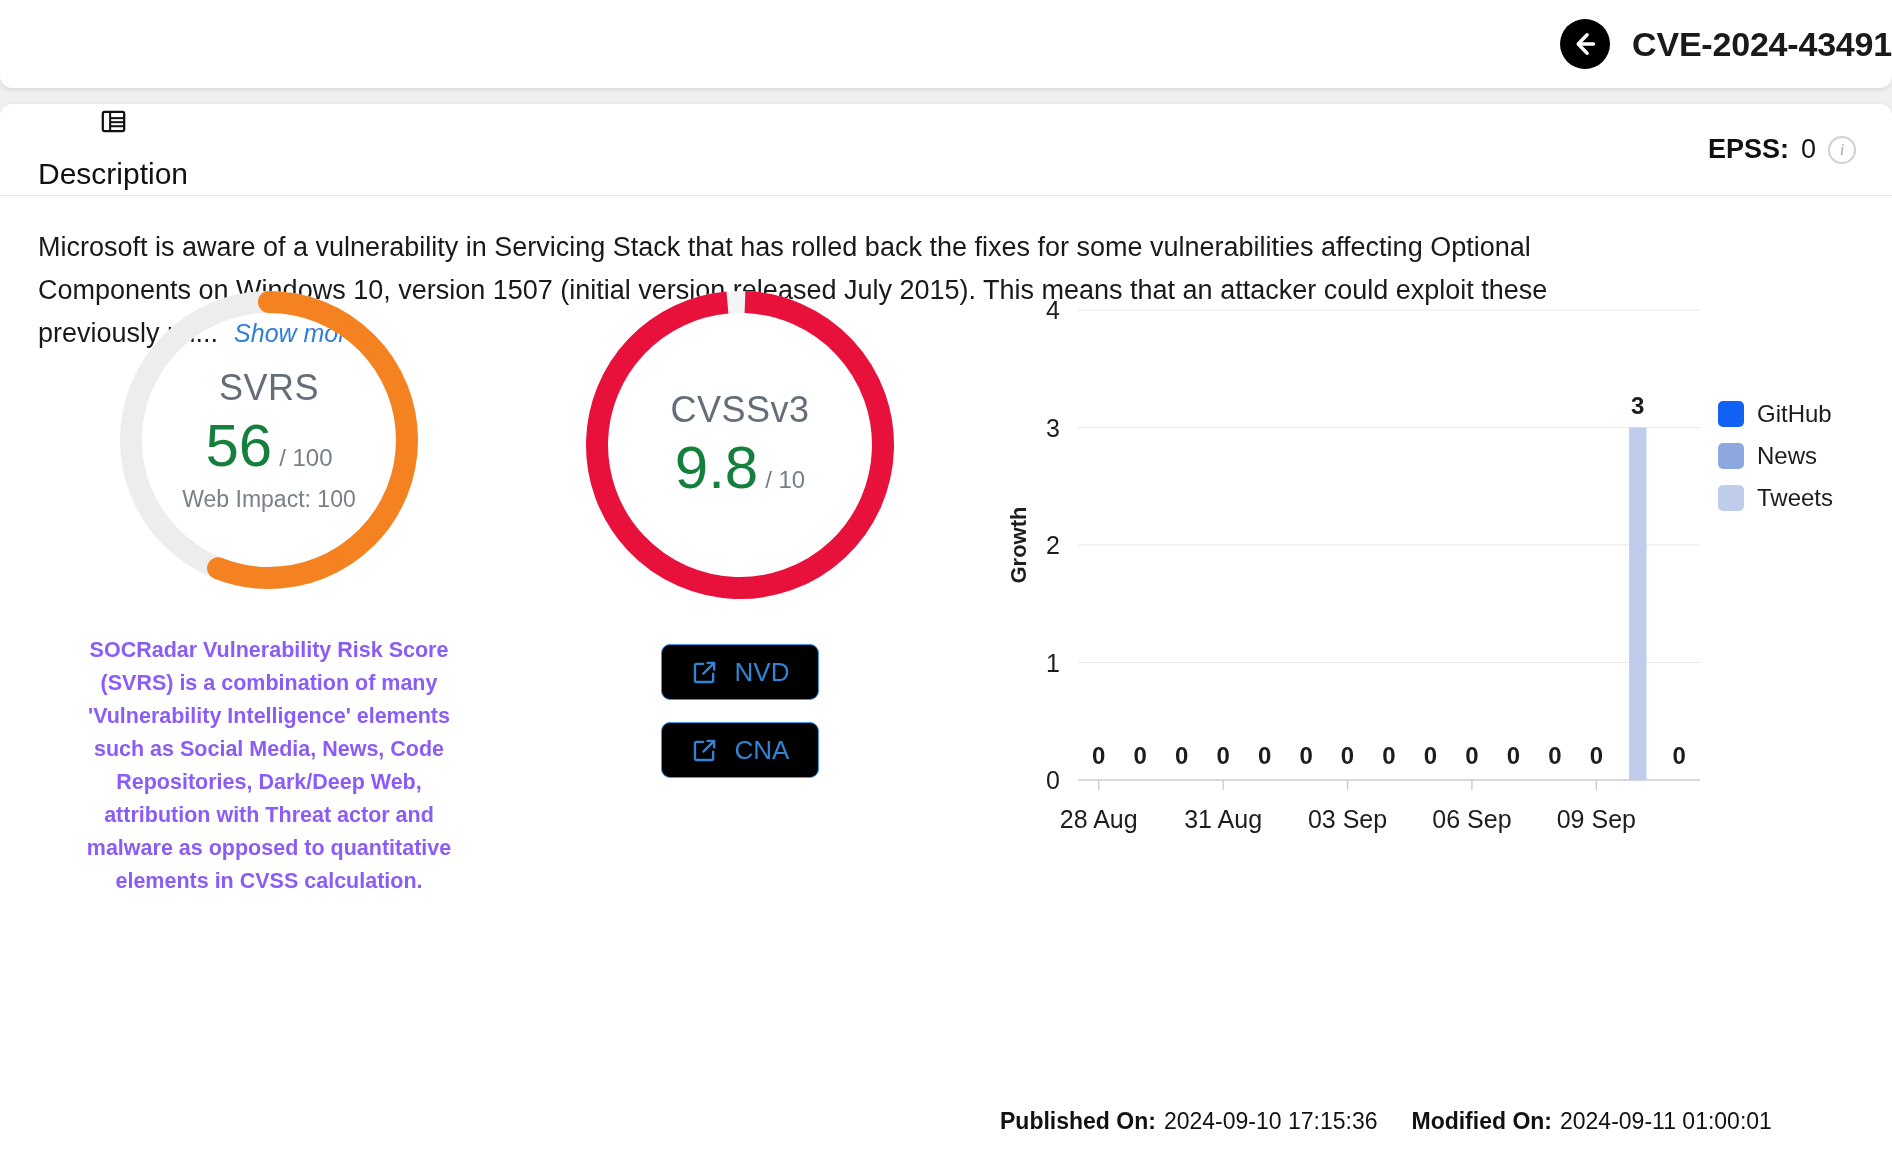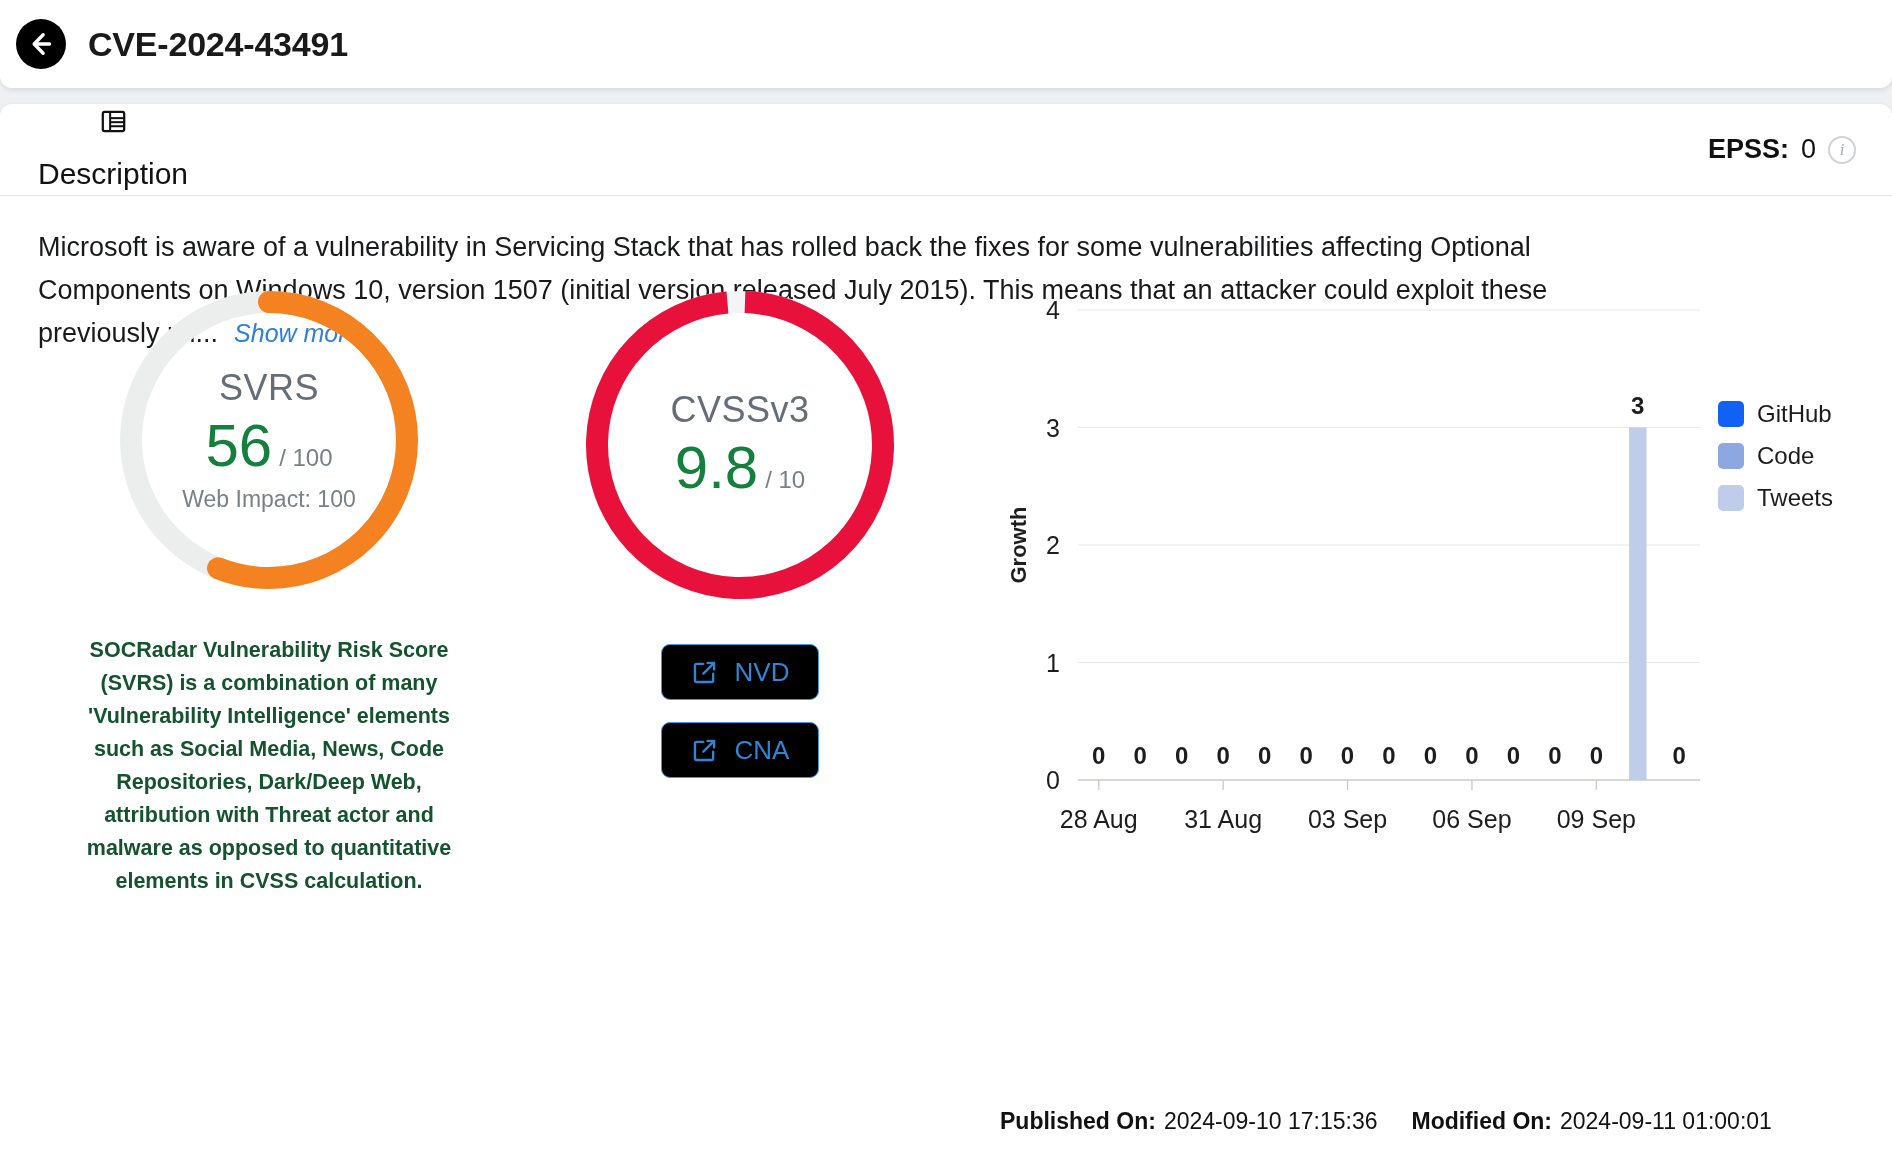--- a/index.html
+++ b/index.html
@@ -17,20 +17,21 @@
     position: absolute;
     left: 0; top: 0;
     width: 1892px; height: 88px;
     background: #ffffff;
     border-radius: 0 0 12px 12px;
     box-shadow: 0 2px 5px rgba(0,0,0,0.10);
     display: flex;
     align-items: center;
     padding-left: 16px;
     z-index: 4;
+    justify-content: flex-end;
   }
   .back-btn {
     width: 50px; height: 50px;
     border-radius: 50%;
     background: #000;
     display: flex; align-items: center; justify-content: center;
     flex: 0 0 auto;
     cursor: pointer;
   }
   .back-btn svg { display: block; }
@@ -114,21 +115,21 @@
   .g-score { font-size: 60px; color: #15803d; }
   .g-max { font-size: 24px; color: #777f8a; margin-left: 7px; }
   .g-sub { font-size: 23px; color: #7a8088; margin-top: 4px; }
 
   .svrs-note {
     margin-top: 34px;
     text-align: center;
     font-size: 21.5px;
     line-height: 33px;
     font-weight: bold;
-    color: #14532d;
+    color: #8b5cf6;
     padding: 0 46px;
   }
 
   .ext-btns { margin-top: 34px; display: flex; flex-direction: column; align-items: center; gap: 22px; }
   .ext-btn {
     width: 158px; height: 56px;
     border: 1.6px solid #3d9ae8;
     border-radius: 9px;
     background: #000000;
     display: flex; align-items: center; justify-content: center;
@@ -309,21 +310,21 @@
             <line x1="596.3333333333334" y1="500" x2="596.3333333333334" y2="510" stroke="#c9ccd1" stroke-width="1.4"></line>
             <text x="596.3333333333334" y="548" text-anchor="middle" font-size="25" fill="#1d1d1d" font-family="&quot;Liberation Sans&quot;, sans-serif">09 Sep</text>
           </svg>
         <div class="legend" id="chart-legend">
             <div class="legend-item">
               <span class="legend-swatch" style="background: rgb(17, 97, 245);"></span>
               <span class="legend-label">GitHub</span>
             </div>
             <div class="legend-item">
               <span class="legend-swatch" style="background: rgb(141, 168, 224);"></span>
-              <span class="legend-label">Code</span>
+              <span class="legend-label">News</span>
             </div>
             <div class="legend-item">
               <span class="legend-swatch" style="background: rgb(191, 205, 234);"></span>
               <span class="legend-label">Tweets</span>
             </div>
           </div>
       </div>
     </div>
   </div>
 

